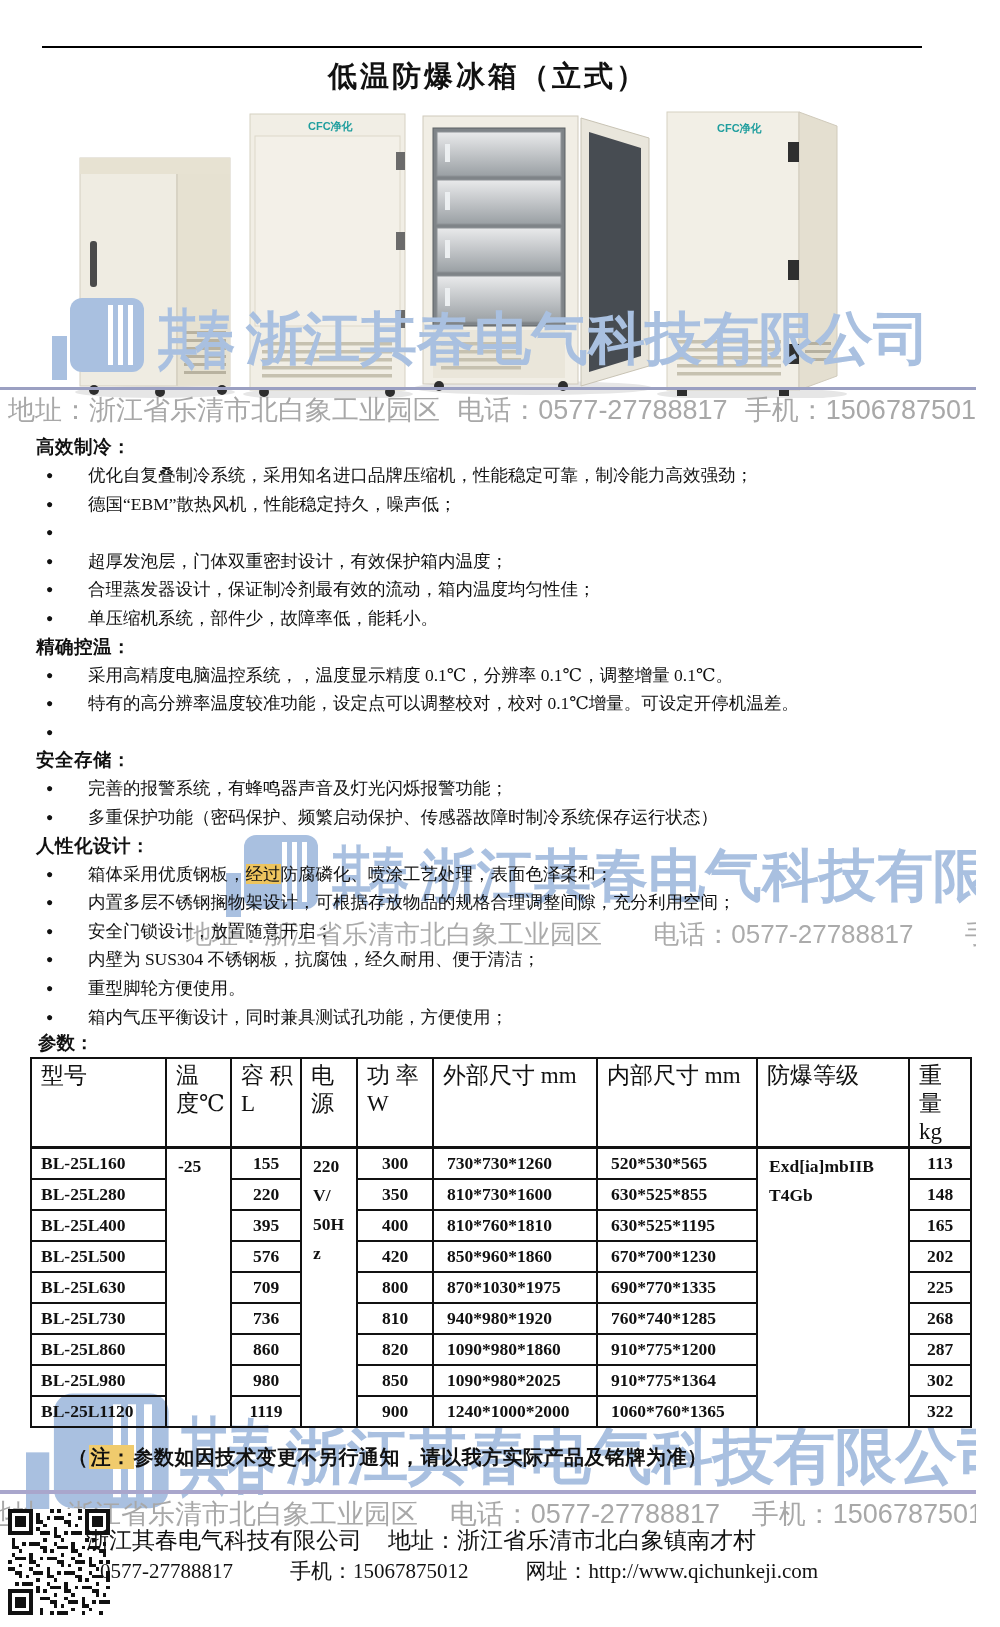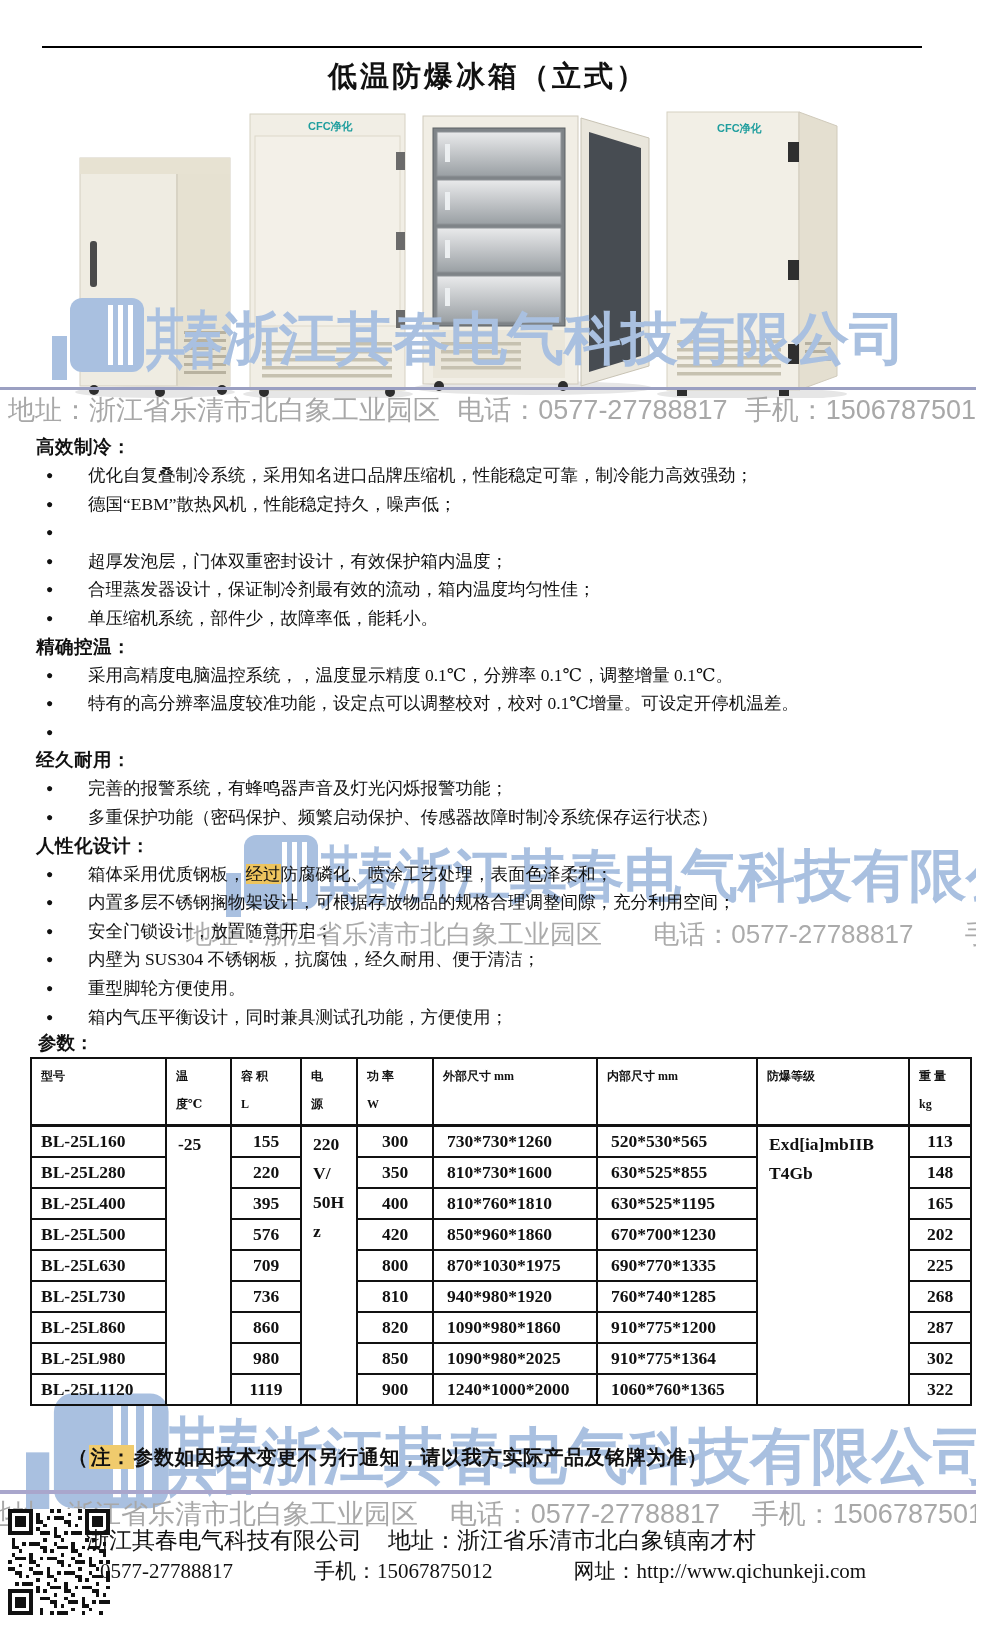--- a/index.html
+++ b/index.html
@@ -6,21 +6,21 @@
   .page{position:relative;width:976px;height:1627px;background:#fff;overflow:hidden;
         font-family:"Liberation Serif","DejaVu Serif",serif;color:#111;}
 
   .top-rule{position:absolute;left:42px;top:46px;width:880px;height:2px;background:#000;}
   .page-title{position:absolute;left:0;top:57px;width:100%;margin:0;text-align:center;
         font-size:29px;font-weight:700;letter-spacing:3px;}
 
   .images{position:absolute;left:55px;top:106px;z-index:0;}
 
   
-  .wm{position:absolute;display:flex;align-items:center;gap:2px;z-index:1;color:#a9c0e0;
+  .wm{position:absolute;display:flex;align-items:center;gap:14px;z-index:1;color:#a9c0e0;
       font-family:"Liberation Sans","DejaVu Sans",sans-serif;font-weight:700;white-space:nowrap;}
   .wm1{left:52px;top:293px;height:92px;}
   .wm2{left:226px;top:830px;height:92px;}
   .wm3{left:26px;top:1378px;height:158px;}
   .qc-logo{position:relative;display:inline-block;width:92px;height:86px;flex:0 0 auto;}
   .qc-main{position:absolute;right:0;top:2px;width:74px;height:74px;background:#a9c0e0;border-radius:12px;}
   .qc-main::after{content:"";position:absolute;right:7px;top:7px;bottom:7px;width:34px;
       background:repeating-linear-gradient(90deg,rgba(0,0,0,0) 0 5px,#fff 5px 10px);}
   .qc-small{position:absolute;left:0;bottom:2px;width:15px;height:44px;background:#a9c0e0;}
   .wm3 .qc-logo{transform:scale(1.55);transform-origin:left center;margin-right:48px;}
@@ -48,42 +48,42 @@
       padding-left:52px;white-space:nowrap;}
   ul.bullets .dot{position:absolute;left:10px;top:0;font-size:12px;}
   .hl{background:#edc45e;}
 
   
   .params-label{position:absolute;left:38px;top:1030px;font-size:18.5px;font-weight:700;z-index:2;}
   table.params{position:absolute;left:30px;top:1057px;width:940px;z-index:2;
       border-collapse:collapse;table-layout:fixed;}
   table.params th,table.params td{border:2px solid #111;padding:0;}
   table.params thead th{height:62px;vertical-align:top;text-align:left;padding:3px 0 0 9px;
-      font-size:12px;line-height:28px;white-space:pre-line;font-weight:700;border-bottom:3px solid #111;}
+      font-size:23px;line-height:28px;white-space:pre-line;font-weight:400;border-bottom:3px solid #111;}
   table.params tbody tr{height:31px;}
   table.params tbody td{font-size:17.5px;font-weight:700;}
   .c-model{padding-left:9px!important;}
   .c-num{text-align:center;}
   .c-dim{padding-left:13px!important;}
   .c-merge{vertical-align:top;padding:3px 12px 0 11px!important;white-space:pre-line;line-height:29px;}
 
   
   .note{position:absolute;left:68px;top:1444px;z-index:3;font-size:20px;font-weight:700;letter-spacing:.5px;}
   .note-hl{background:#f0cb6d;padding:1px 2px;}
 
   
   .footer-line{position:absolute;left:0;top:1490px;width:1000px;height:4px;background:#a9a6cc;z-index:2;}
   .footer-gray{position:absolute;left:-14px;top:1496px;width:1028px;box-sizing:border-box;
       padding-right:16px;display:flex;justify-content:space-between;z-index:1;
       font-family:"Liberation Sans","DejaVu Sans",sans-serif;font-size:27px;line-height:36px;
       color:#a8a8a8;white-space:nowrap;}
   .qr{position:absolute;left:8px;top:1509px;width:102px;height:106px;z-index:2;}
   .footer-b1{position:absolute;left:86px;top:1527px;display:flex;gap:26px;z-index:2;
       font-size:23px;line-height:28px;white-space:nowrap;}
-  .footer-b2{position:absolute;left:100px;top:1558px;display:flex;gap:81px;z-index:2;
+  .footer-b2{position:absolute;left:100px;top:1558px;display:flex;gap:57px;z-index:2;
       font-size:21px;line-height:26px;white-space:nowrap;}
 </style>
 </head>
 <body>
 
 <div class="page">
 
   <div class="top-rule"></div>
   <h1 class="page-title">低温防爆冰箱（立式）</h1>
 
@@ -235,21 +235,21 @@
     </div>
     <div class="sec">
       <div class="sec-h">精确控温：</div>
       <ul class="bullets">
           <li><span class="dot">●</span><span>采用高精度电脑温控系统，，温度显示精度 0.1℃，分辨率 0.1℃，调整增量 0.1℃。</span></li>
           <li><span class="dot">●</span><span>特有的高分辨率温度较准功能，设定点可以调整校对，校对 0.1℃增量。可设定开停机温差。</span></li>
           <li><span class="dot">●</span></li>
         </ul>
     </div>
     <div class="sec">
-      <div class="sec-h">经久耐用：</div>
+      <div class="sec-h">安全存储：</div>
       <ul class="bullets">
           <li><span class="dot">●</span><span>完善的报警系统，有蜂鸣器声音及灯光闪烁报警功能；</span></li>
           <li><span class="dot">●</span><span>多重保护功能（密码保护、频繁启动保护、传感器故障时制冷系统保存运行状态）</span></li>
         </ul>
     </div>
     <div class="sec">
       <div class="sec-h">人性化设计：</div>
       <ul class="bullets">
           <li><span class="dot">●</span><span>箱体采用优质钢板，</span><span class="hl">经过</span><span>防腐磷化、喷涂工艺处理，表面色泽柔和；</span></li>
           <li><span class="dot">●</span><span>内置多层不锈钢搁物架设计，可根据存放物品的规格合理调整间隙，充分利用空间；</span></li>

